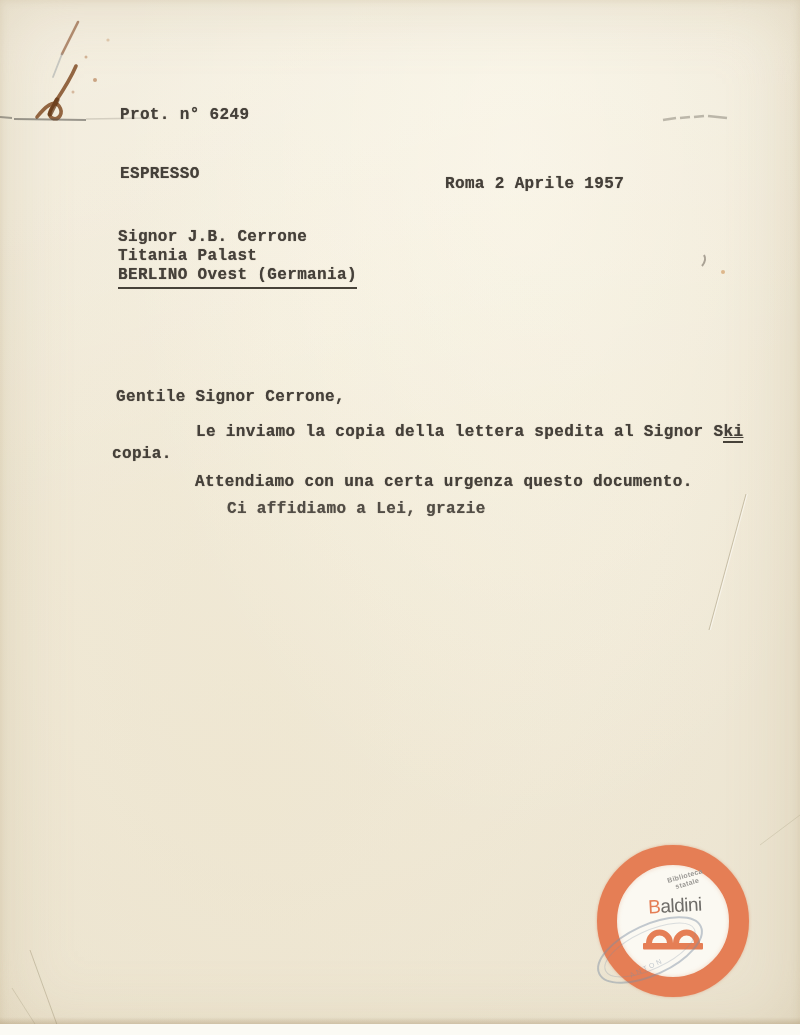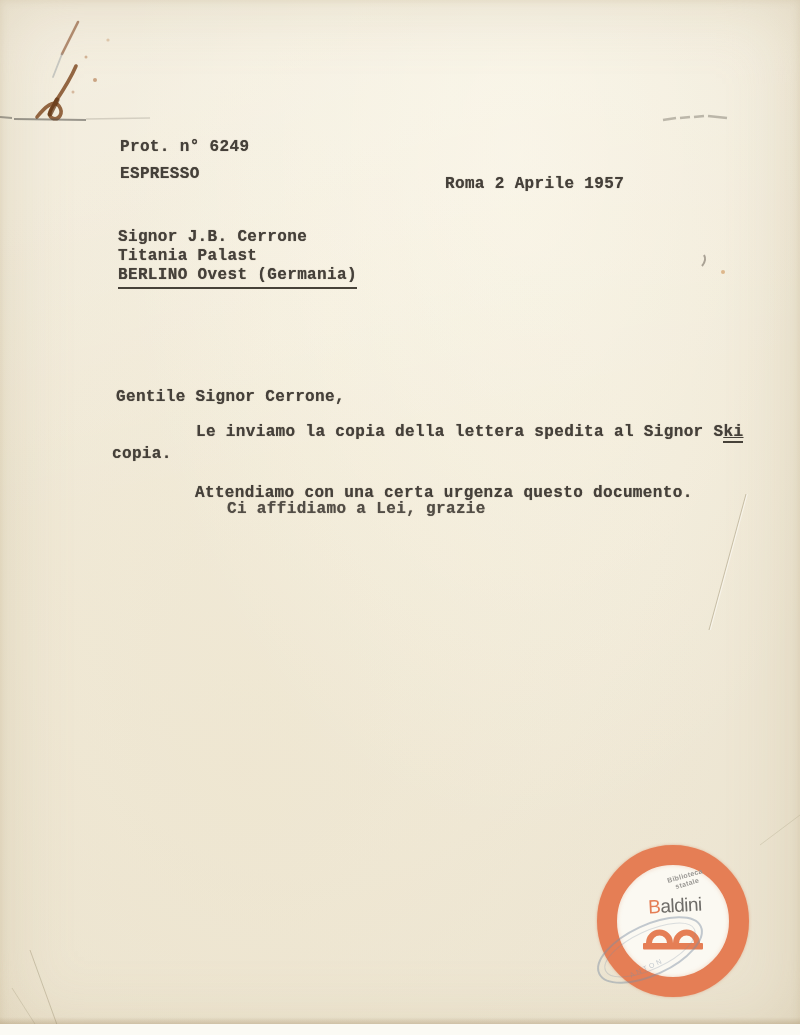--- a/index.html
+++ b/index.html
@@ -103,37 +103,37 @@
 
     <g>
       <path d="M746,494 L709,630" stroke="rgba(160,148,118,.5)" stroke-width="1" fill="none"></path>
       <path d="M747.3,494 L710.3,630" stroke="rgba(255,255,255,.5)" stroke-width="1" fill="none"></path>
       <path d="M30,950 L60,1033" stroke="rgba(160,148,118,.45)" stroke-width="1" fill="none"></path>
       <path d="M12,988 L42,1035" stroke="rgba(160,148,118,.3)" stroke-width="1" fill="none"></path>
       <path d="M760,845 L800,815" stroke="rgba(170,158,128,.3)" stroke-width="1" fill="none"></path>
     </g>
   </svg>
 
-  <div class="tw" style="left:120px;top:106px;margin-top:32px;">Prot. n° 6249</div>
+  <div class="tw" style="left:120px;top:106px;">Prot. n° 6249</div>
 
   <div class="tw" style="left:120px;top:165px;">ESPRESSO</div>
 
   <div class="tw" style="left:445px;top:175px;">Roma 2 Aprile 1957</div>
 
   <div class="tw" style="left:118px;top:228px;">Signor J.B. Cerrone</div>
   <div class="tw" style="left:118px;top:247px;font-family:Liberation Mono, monospace;">Titania Palast</div>
   <div class="tw" style="left:116px;top:388px;">Gentile Signor Cerrone,</div>
 
   <div class="tw" style="left:118px;top:266px;"><span class="underlined-line">BERLINO Ovest (Germania)</span></div>
 
   <div class="tw" style="left:196px;top:423px;"><span>Le inviamo la copia della lettera spedita al Signor S</span><span class="hyph">ki</span></div>
 
   <div class="tw" style="left:112px;top:445px;">copia.</div>
 
-  <div class="tw" style="left:195px;top:473px;margin-top:11px;">Attendiamo con una certa urgenza questo documento.</div>
+  <div class="tw" style="left:195px;top:473px;">Attendiamo con una certa urgenza questo documento.</div>
 
   <div class="tw faded" style="left:195px;top:500px;">Ci affidiamo a Lei, grazie</div>
 
 
   <div class="circle-stamp">
     <div class="stamp-small">
       <div>Biblioteca</div>
       <div>statale</div>
     </div>
     <div class="stamp-name"><span class="b">B</span><span>aldini</span></div>

